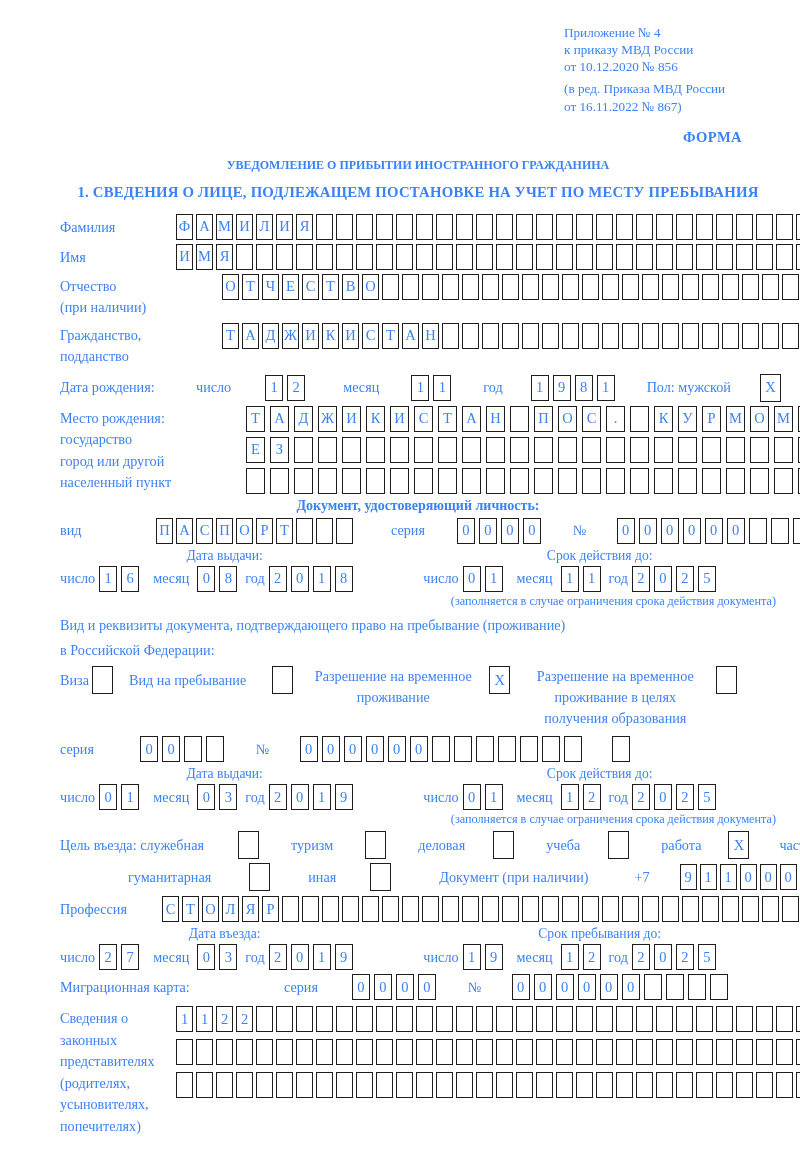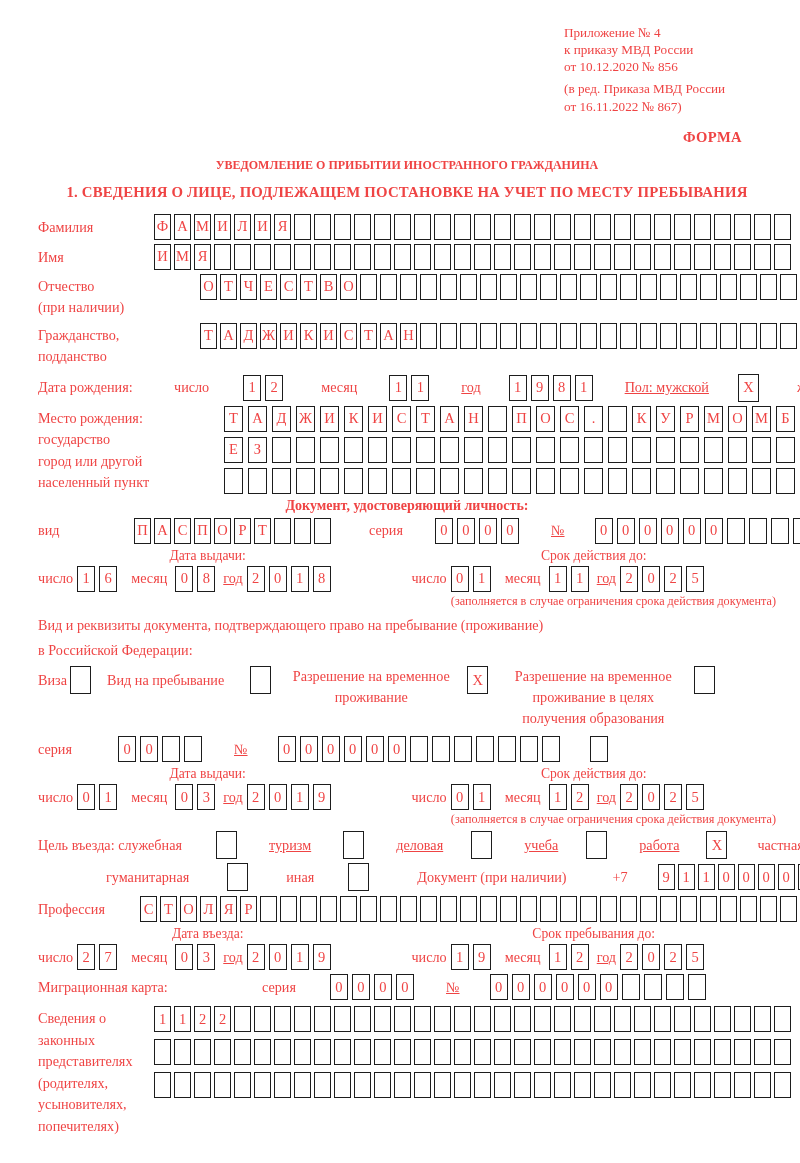--- a/index.html
+++ b/index.html
@@ -1,20 +1,20 @@
 <!DOCTYPE html>
 <html><head>
 <meta charset="utf-8">
 <style>
   * { margin:0; padding:0; box-sizing:border-box; }
   html,body { background:#ffffff; }
   .page {
-    width:800px; height:1163px; margin:0 auto; background:#fff; color:#ef4444;
+    width:800px; height:1163px; margin:0 auto; background:#fff; color:#3b82f6;
     font-family:"Liberation Serif","DejaVu Serif",serif; font-size:14.2px;
-    padding:24px 24px 0 38px; overflow:hidden; position:relative;
+    padding:24px 24px 0 60px; overflow:hidden; position:relative;
   }
   
   .hnote { margin-left:auto; width:212px; font-size:13.2px; line-height:1.3; }
   .hnote .mt4 { margin-top:5px; }
   .forma { text-align:right; padding-right:34px; font-weight:bold; font-size:14.6px; margin:14px 0 10px; letter-spacing:.4px; }
   
   .title { text-align:center; font-weight:bold; font-size:12px; line-height:1.5; margin-bottom:10px; }
   .tline { display:inline-block; width:56px; height:.85em; border-bottom:2.2px solid #3c3c3c; margin-left:10px; }
   .sheading { text-align:center; font-weight:bold; font-size:14.8px; margin:8px 0 13px; letter-spacing:.2px; }
   
@@ -39,21 +39,21 @@
   .dcol-l { flex:0 0 46%; } .dcol-r { flex:0 0 54%; }
   .dhead { text-align:center; font-size:13.6px; font-weight:normal; margin-bottom:2px; }
   .dline { display:flex; align-items:center; }
   .dnote { font-size:12.2px; text-align:right; margin-top:2px; padding-right:0px; }
   
   .permrow { display:flex; align-items:flex-start; margin:2px 0 8px; }
   .permtxt { text-align:center; line-height:1.45; }
   .doc-heading { text-align:center; font-weight:bold; font-size:14px; margin:2px 0 4px; }
   .plain { line-height:1.75; }
   .reps-note { font-size:12.3px; text-align:center; margin-top:4px; }
-  .ml { margin-left:8px;text-decoration:underline; } .ml2 { margin-left:14px; }
+  .ml { margin-left:8px; } .ml2 { margin-left:14px; }
 </style>
 </head>
 <body>
 
 <div class="page">
 
   <div class="hnote">
     <div>Приложение № 4</div>
     <div>к приказу МВД России</div>
     <div>от 10.12.2020 № 856</div>

